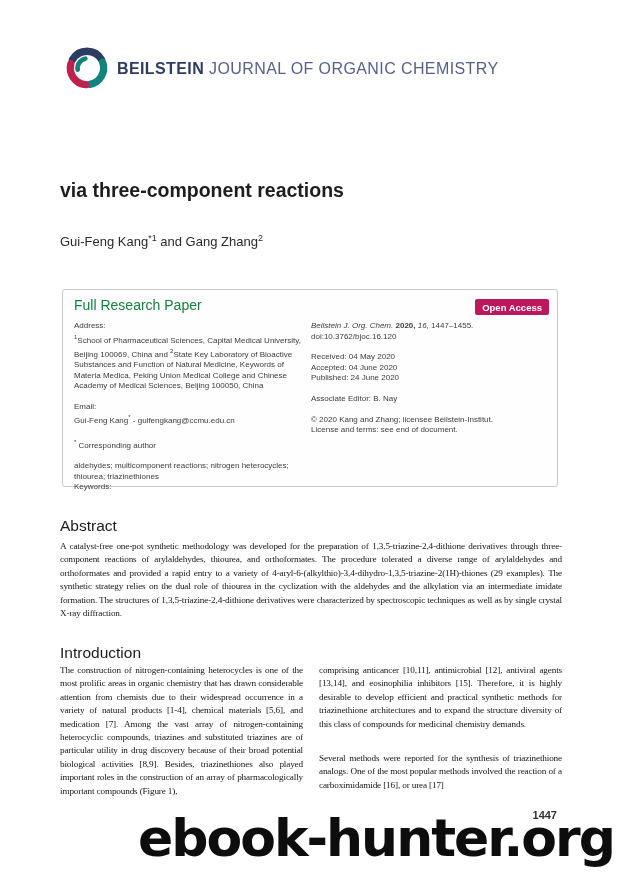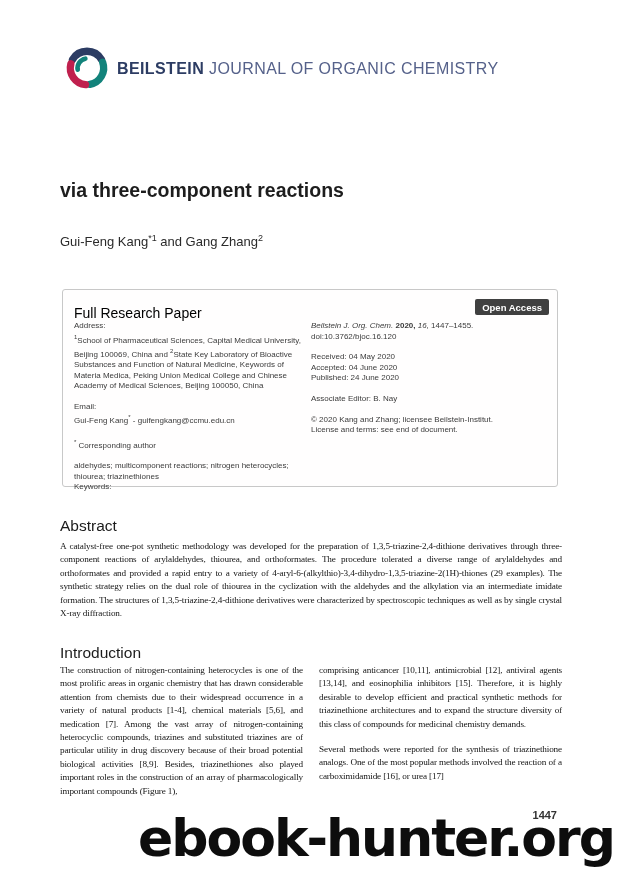--- a/index.html
+++ b/index.html
@@ -14,42 +14,42 @@
 
   
   .title{position:absolute;left:60px;top:177px;width:510px;font-size:19.5px;font-weight:bold;
          line-height:27px;color:#1d1d1d;}
   .authors{position:absolute;left:60px;top:233px;font-size:13px;color:#2a2a2a;}
   .authors sup{font-size:9px;}
 
   
   .infobox{position:absolute;left:62px;top:289px;width:494px;height:196px;
            border:1px solid #c8c8c8;border-radius:3px;background:#fffefe;}
-  .paper-type{position:absolute;left:11px;top:15px;font-size:14px;color:#000000;}
-  .oa-badge{position:absolute;right:8px;top:9px;background:#404040;color:#fff;
+  .paper-type{position:absolute;left:11px;top:7px;font-size:14px;color:#15803d;}
+  .oa-badge{position:absolute;right:8px;top:9px;background:#be185d;color:#fff;
             font-size:9.5px;font-weight:bold;padding:2.5px 7px;border-radius:2px;}
   .info-col{position:absolute;top:31px;font-size:8px;line-height:10.6px;color:#3b3b3b;
             letter-spacing:0;}
   .info-col.left{left:11px;width:237px;}
   .info-col.right{left:248px;width:238px;}
   .info-col .blk{margin:0 0 10px 0;}
   .info-col sup{font-size:6px;}
   .cit-j,.cit-v{font-style:italic;}
   .cit-y{font-weight:bold;}
 
   
   .sec-head{position:absolute;left:60px;font-size:15.5px;color:#1b1b1b;
             font-family:"Liberation Sans",sans-serif;text-align:center;}
   .serif{font-family:"Liberation Serif",serif;font-size:9.2px;line-height:13.4px;
          letter-spacing:-0.15px;text-align:justify;color:#141414;}
   .abstract-body{position:absolute;left:60px;top:540px;width:502px;}
   .intro-cols{position:absolute;left:60px;top:664px;width:502px;display:flex;gap:16px;}
   .intro-col{width:246px;}
   .intro-col p{margin:0;}
-  .intro-col p + p{margin-top:12px;}
+  .intro-col p + p{margin-top:21px;}
 
   
   .page-num{position:absolute;right:63px;top:809px;font-size:11px;font-weight:bold;color:#333;}
   .watermark{position:absolute;left:138px;top:808px;font-family:"DejaVu Sans",sans-serif;
              font-weight:bold;font-size:52px;letter-spacing:-2px;color:#0d0d0d;white-space:nowrap;}
 </style>
 </head>
 <body>
 
 <div id="page">

